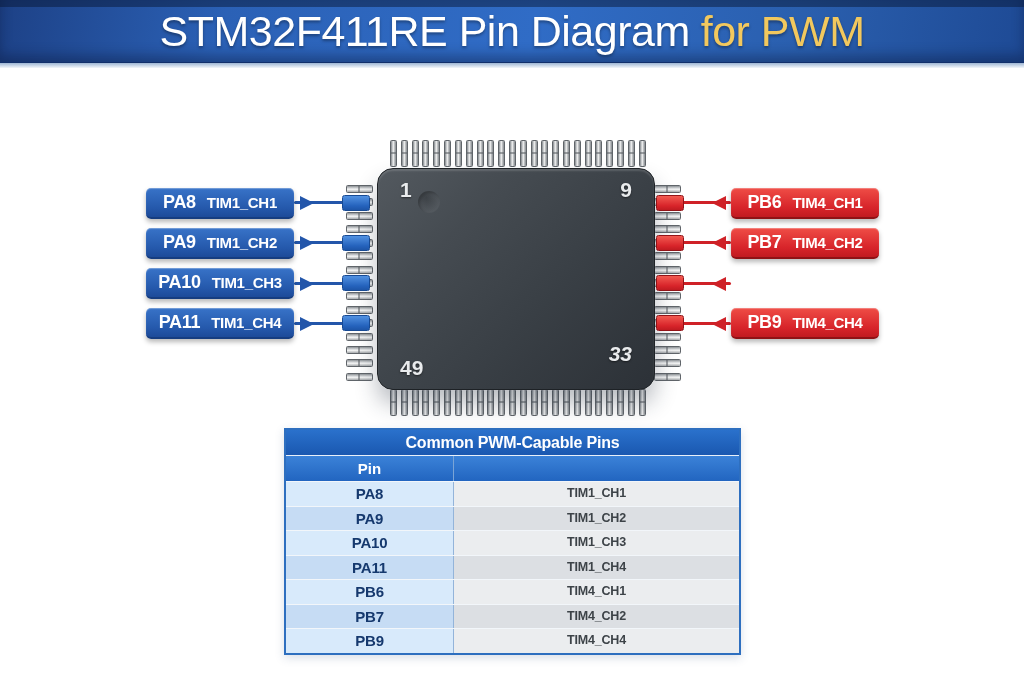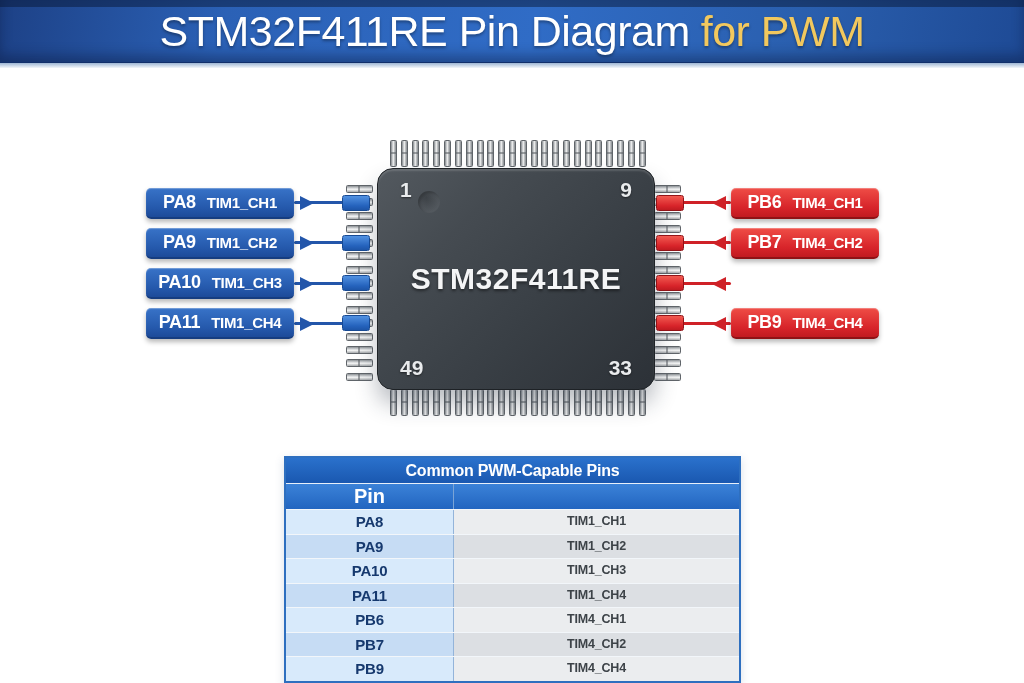--- a/index.html
+++ b/index.html
@@ -39,21 +39,21 @@
   }
   .chip-name{
     font-size:30px;font-weight:bold;color:#f4f5f6;letter-spacing:.5px;
     text-shadow:0 2px 3px rgba(0,0,0,.45);
   }
   .corner{position:absolute;font-size:21px;font-weight:bold;color:#e9ebed;
     text-shadow:0 1px 2px rgba(0,0,0,.5);}
   .c-tl{left:22px;top:9px;}
   .c-tr{right:22px;top:9px;}
   .c-bl{left:22px;bottom:9px;}
-  .c-br{right:22px;bottom:9px;}
+  .c-br{right:22px;bottom:23px;font-style:italic;}
   .notch{
     position:absolute;left:40px;top:22px;width:22px;height:22px;border-radius:50%;
     background:radial-gradient(circle at 38% 32%, rgba(0,0,0,.18), rgba(255,255,255,.05) 72%);
     box-shadow:inset 2px 2px 3px rgba(0,0,0,.25);
   }
   
   .pins{position:absolute;display:flex;z-index:1;}
   .pins-top   {left:390px;top:140px;width:256px;height:28px;justify-content:space-between;}
   .pins-bottom{left:390px;top:389px;width:256px;height:28px;justify-content:space-between;}
   .pins-left  {left:346px;top:185px;width:30px;height:196px;flex-direction:column;justify-content:space-between;}
@@ -87,33 +87,33 @@
   .plabel-red {left:731px;background:linear-gradient(180deg,#ef4d46,#d7242a 68%,#c11b21);border-bottom:2px solid #8f1216;}
   .connector{position:absolute;height:3px;border-radius:2px;z-index:1;}
   .conn-blue{left:294px;width:54px;background:#2356aa;}
   .conn-red {left:682px;width:49px;background:#cf2127;}
   .arrow{position:absolute;width:0;height:0;z-index:2;
     border-top:7px solid transparent;border-bottom:7px solid transparent;}
   .arrow-right{left:300px;border-left:14px solid #2356aa;}
   .arrow-left {left:712px;border-right:14px solid #cf2127;}
   
   .pintable{
-    position:absolute;left:284px;top:456px;width:457px;
+    position:absolute;left:284px;top:428px;width:457px;
     border:2px solid #2e6fbf;background:#ffffff;box-sizing:border-box;
     box-shadow:0 3px 9px rgba(50,80,120,.18);
   }
   .t-title{
     height:25px;line-height:25px;text-align:center;color:#ffffff;
     font-size:16px;font-weight:bold;letter-spacing:-.2px;
     background:linear-gradient(180deg,#2a71cc,#1a58b0);
     border-bottom:1px solid #e8f0fa;
   }
   .t-head{display:flex;height:25px;line-height:25px;
     background:linear-gradient(180deg,#3b82d8,#2265c0);
-    color:#ffffff;font-size:20px;font-weight:bold;}
+    color:#ffffff;font-size:15px;font-weight:bold;}
   .t-head .th-pin{width:168px;text-align:center;border-right:1px solid #7aa4d6;box-sizing:border-box;}
   .t-head .th-fn{flex:1;text-align:center;}
   .t-row{display:flex;height:23.5px;line-height:23.5px;border-top:1px solid #f2f6fa;}
   .t-row .td-pin{
     width:168px;text-align:center;font-size:15px;font-weight:bold;color:#16396e;
     border-right:1px solid #93b4da;box-sizing:border-box;letter-spacing:-.2px;
   }
   .t-row .td-fn{flex:1;text-align:center;font-size:12.5px;font-weight:bold;color:#3d4348;letter-spacing:-.2px;}
   .t-row:nth-child(odd)  .td-pin{background:#d8eafb;}
   .t-row:nth-child(even) .td-pin{background:#c6dcf4;}
@@ -228,21 +228,20 @@
       <div class="hl-pin hl-blue" style="top: 315px;"></div>
       <div class="hl-pin hl-red" style="top: 315px;"></div>
     </div>
 
   <div class="chip">
     <span class="corner c-tl">1</span>
     <span class="corner c-tr">9</span>
     <span class="corner c-bl">49</span>
     <span class="corner c-br">33</span>
     <span class="notch"></span>
-    <div class="chip-name">STM32F411RE</div>
   </div>
 
   <div class="connector conn-blue" style="top:201px"></div>
   <div class="arrow arrow-right" style="top:196px"></div>
   <div class="plabel plabel-blue" style="top:188px">
     <span class="pname">PA8</span>
     <span class="pfn">TIM1_CH1</span>
   </div>
 
   <div class="connector conn-blue" style="top:241px"></div>

